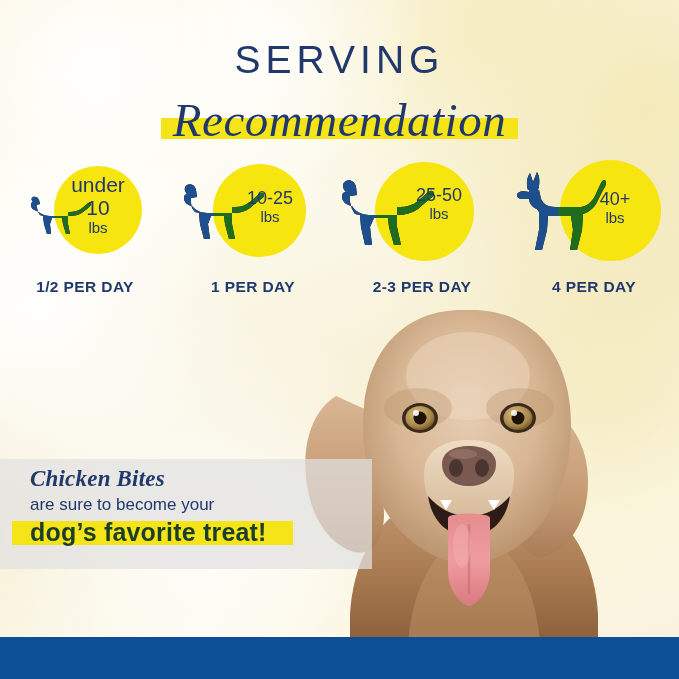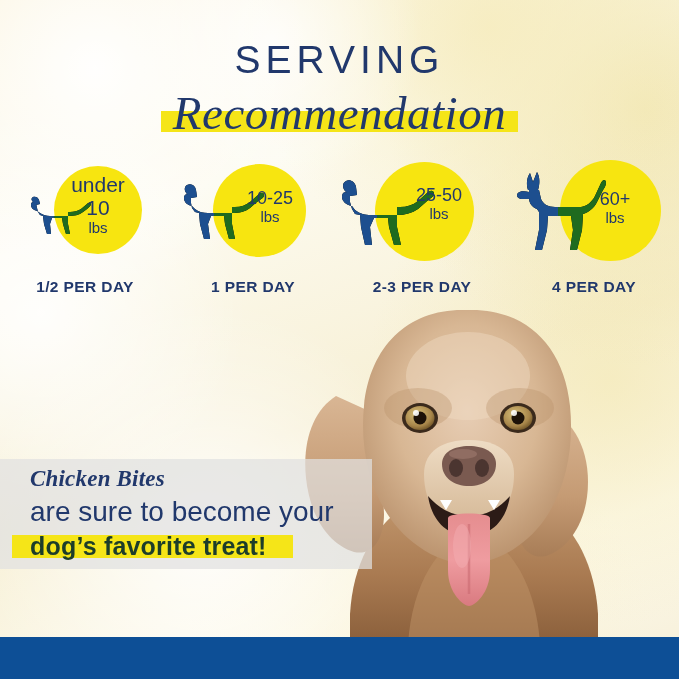--- a/index.html
+++ b/index.html
@@ -27,21 +27,21 @@
       radial-gradient(circle at 62% 96%, rgba(250,243,214,.9) 0%, rgba(250,243,214,0) 30%),
       linear-gradient(160deg,#fbf4dd 0%, #fdfbf0 28%, #f7f0d6 58%, #fdfaec 80%, #f6efd8 100%);
   }
 
   
   .header{position:absolute;left:0;top:0;width:679px;z-index:6;text-align:center;}
   .title-serving{
     color:#21386c;font-size:39px;font-weight:300;letter-spacing:5px;
     line-height:1;margin-top:40px;
   }
-  .title-rec-wrap{position:relative;display:inline-block;margin-top:9px;}
+  .title-rec-wrap{position:relative;display:inline-block;margin-top:16px;}
   .rec-highlight{
     position:absolute;left:-6px;right:-6px;bottom:7px;height:21px;
     background:#f5e518;z-index:0;
   }
   .title-rec{
     position:relative;z-index:1;
     color:#21386c;font-family:"Liberation Serif", serif;
     font-style:italic;font-size:47px;line-height:1.08;font-weight:400;
     letter-spacing:.5px;padding:0 6px;
   }
@@ -93,21 +93,21 @@
   .caption-panel{
     position:absolute;left:-6px;top:459px;width:378px;height:110px;
     background:rgba(225,225,225,.72);z-index:4;
   }
   .caption{position:absolute;left:30px;top:466px;width:340px;z-index:5;}
   .cap-1{
     color:#21386c;font-family:"Liberation Serif", serif;font-style:italic;
     font-size:23px;font-weight:700;line-height:1.12;letter-spacing:.2px;
   }
   .cap-2{
-    color:#21386c;font-size:28px;font-weight:400;line-height:1.22;margin-top:3px;
+    color:#21386c;font-size:17px;font-weight:400;line-height:1.22;margin-top:3px;
   }
   .cap-3-wrap{position:relative;display:inline-block;margin-top:3px;}
   .cap-hl{position:absolute;left:-18px;right:-26px;top:3px;bottom:3px;background:#f5e518;z-index:0;}
   .cap-3{
     position:relative;z-index:1;color:#1c3d2a;
     font-size:25px;font-weight:700;line-height:1.18;letter-spacing:.2px;text-align:center;
   }
 
   
   .bottom-bar{position:absolute;left:0;bottom:0;width:679px;height:42px;background:#0d4f96;z-index:7;}
@@ -230,21 +230,21 @@
                    L33,48 L56,48 L58,62 L55,82 L62,82 L67,62 L68,46
                    C74,44 79,40 82,34 L87,24 C89,20 91,18 91,15 C91,11 88,11 86,15
                    L80,28 C77,34 72,38 66,39 L40,39 C33,39 28,36 26,31 L24,22 Z"></path>
           <path d="M14,24 C9,23 5,23 3,25 C1,27 2,30 6,31 L14,31 Z"></path>
           <path d="M13,22 C11,16 12,9 15,5 L18,14 L22,4 C25,9 25,16 23,22 Z"></path>
         </g>
         <use href="#dog3" clip-path="url(#clipA3)" fill="#1d4f8f"></use>
         <use href="#dog3" clip-path="url(#clipB3)" fill="#1f6b1f"></use>
       </svg>
       <div class="wlabel w3">
-        <span class="big">60+</span>
+        <span class="big">40+</span>
         <span class="lbs">lbs</span>
       </div>
       <div class="per-day">4 PER DAY</div>
     </div>
 
   </div>
 
   <svg class="photo" viewBox="0 0 421 360">
     <defs>
       <radialGradient id="headG" cx="50%" cy="40%" r="62%">

